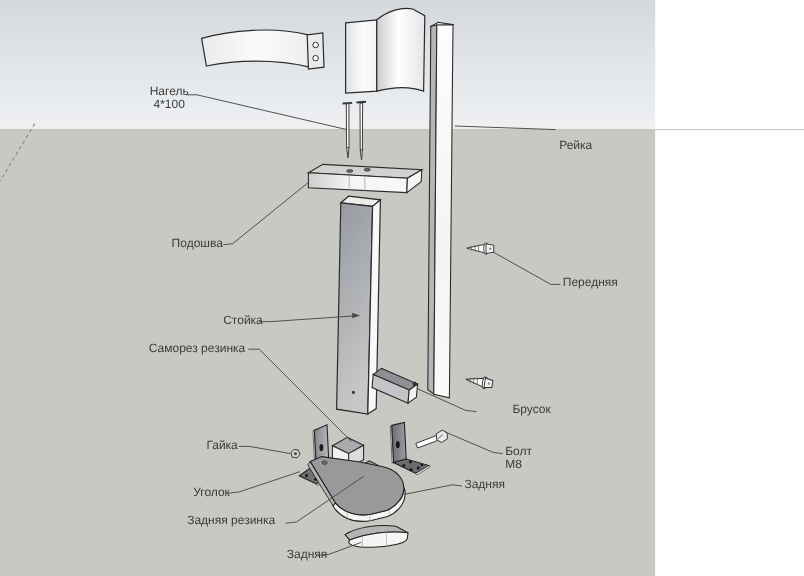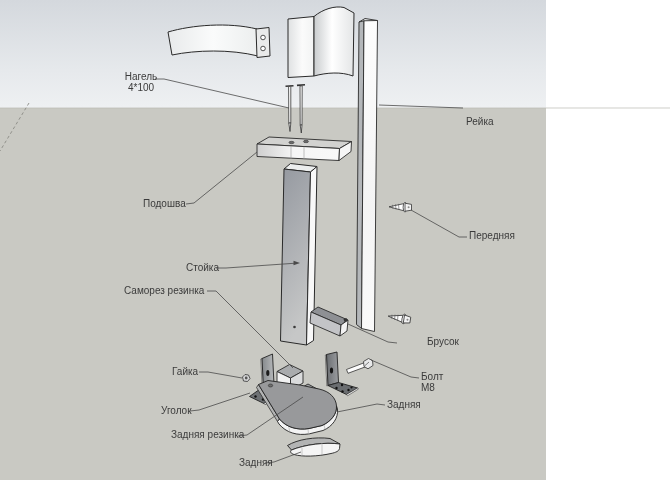--- a/index.html
+++ b/index.html
@@ -231,15 +231,15 @@
   <div class="lbl" style="left:186px;top:262px;">Стойка</div>
   <div class="lbl" style="left:124px;top:285px;">Саморез резинка</div>
   <div class="lbl" style="left:399px;top:336px;padding-left:28px;">Брусок</div>
   <div class="lbl" style="left:172px;top:366px;text-align:right;">Гайка</div>
   <div class="lbl" style="left:421px;top:371px;">
     <div>Болт</div>
     <div>М8</div>
   </div>
   <div class="lbl" style="left:161px;top:405px;">Уголок</div>
   <div class="lbl" style="left:387px;top:399px;">Задняя</div>
-  <div class="lbl" style="left:171px;top:429px;">Задняя резинка</div>
+  <div class="lbl" style="left:156px;top:429px;">Задняя резинка</div>
   <div class="lbl" style="left:239px;top:457px;">Задняя</div>
 </div>
 
 </body></html>

